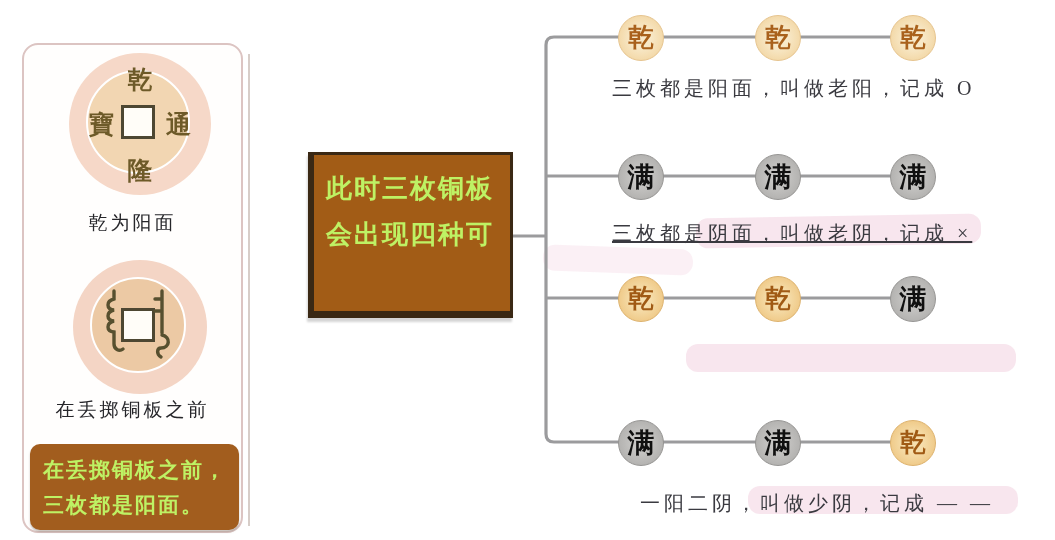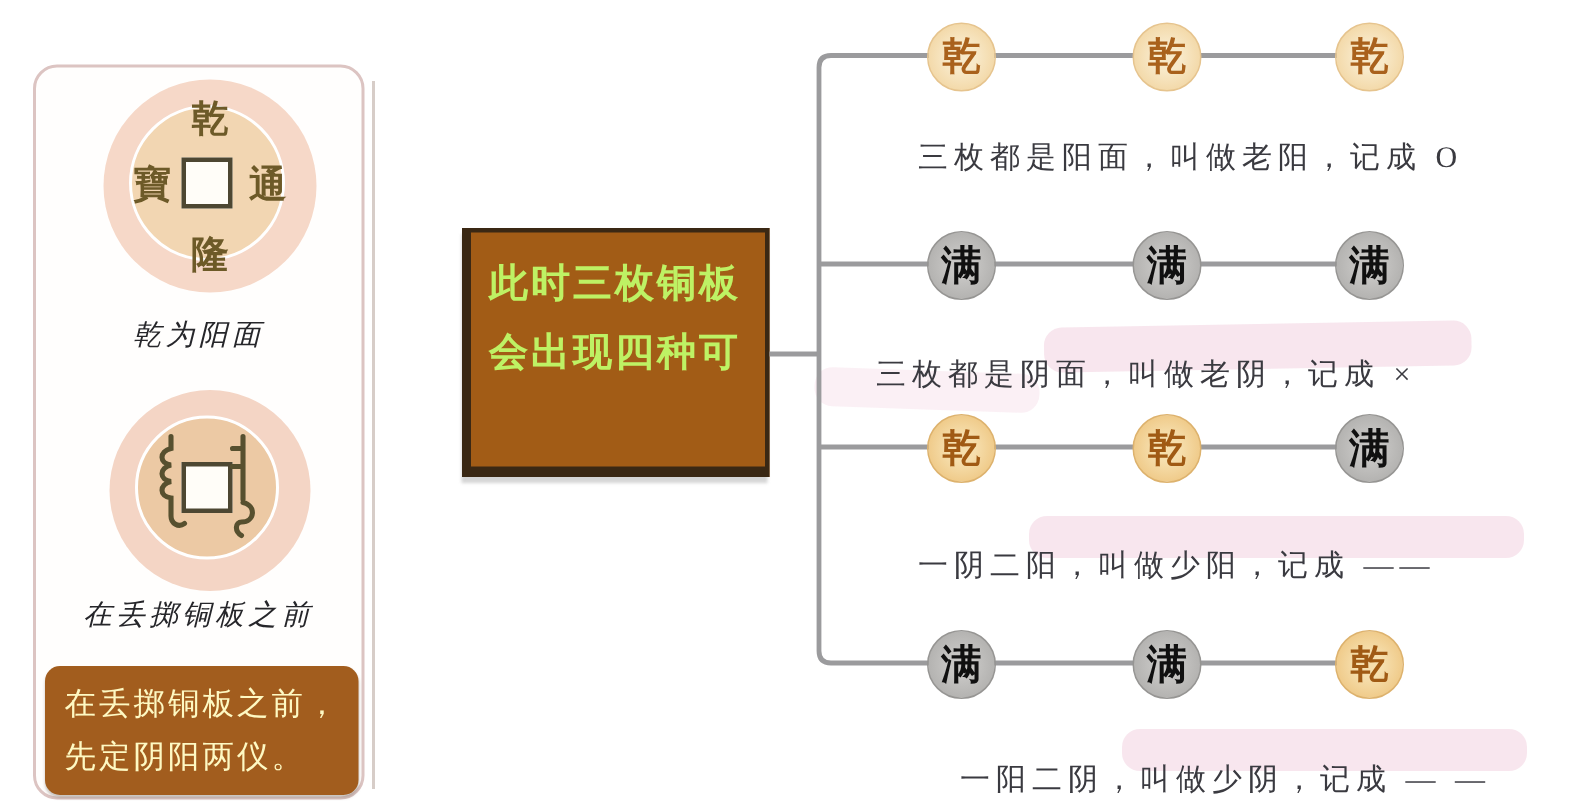--- a/index.html
+++ b/index.html
@@ -34,31 +34,31 @@
     position:absolute;font-family:"Liberation Serif","DejaVu Serif",serif;
     font-weight:bold;font-size:25px;color:#6d5a28;line-height:1;
   }
   .ins-top{top:14px;left:0;right:0;text-align:center;}
   .ins-bottom{bottom:12px;left:0;right:0;text-align:center;}
   .ins-left{left:20px;top:50%;transform:translateY(-50%);}
   .ins-right{right:20px;top:50%;transform:translateY(-50%);}
   .manchu-svg{position:absolute;left:0;top:0;width:100%;height:100%;}
   .coin-caption{
     position:absolute;left:0;width:100%;text-align:center;
-    font-size:19px;color:#26262a;letter-spacing:3px;font-weight:500;font-style:italic;
+    font-size:19px;color:#26262a;letter-spacing:3px;font-weight:500;
   }
   .caption-yang{top:165px;}
   .caption-yin{top:352px;}
   .note-box{
     position:absolute;left:6px;top:399px;width:209px;height:86px;box-sizing:border-box;
     background:#a25d1e;border-radius:10px;padding:8px 0 0 13px;
     box-shadow:0 2px 2px rgba(150,140,130,.5);
   }
   .note-line{
-    color:#fef9c3;font-weight:normal;font-size:21px;line-height:35px;letter-spacing:2px;
+    color:#bef264;font-weight:bold;font-size:21px;line-height:35px;letter-spacing:2px;
     white-space:nowrap;
   }
 
   
   .center-box{
     position:absolute;left:308px;top:152px;width:205px;height:166px;box-sizing:border-box;
     background:#a25c16;border-style:solid;border-color:#3a2814;border-width:3px 3px 7px 6px;
     padding:10px 0 0 12px;box-shadow:-1px 4px 2px rgba(150,150,150,.4);
   }
   .center-line{
@@ -83,21 +83,21 @@
     background:radial-gradient(circle,#f6dfae 28%,#efc987 75%,#e9c07c 100%);
     border:1px solid #ddb26d;color:#a05a14;font-size:26px;
     font-family:"Liberation Serif","DejaVu Serif",serif;
   }
   .coin.man{
     background:radial-gradient(circle,#c7c6c4 25%,#b1b0ae 78%,#a2a19f 100%);
     border:1px solid #969593;color:#101010;font-size:27px;
   }
   .branch-label{
     position:absolute;z-index:2;font-size:20px;letter-spacing:4px;color:#3a3a40;
-    white-space:nowrap;font-family:"Liberation Serif","DejaVu Serif",serif;margin-top:16px;
+    white-space:nowrap;font-family:"Liberation Serif","DejaVu Serif",serif;
   }
 </style>
 </head>
 <body>
 
 <div class="canvas">
 
   <div class="card-edge-artifact"></div>
 
   <div class="coin-card">
@@ -121,21 +121,21 @@
             <path d="M22 12 v8 c-8 2 -8 10 0 11 c-8 2 -8 10 0 11 c-8 2 -8 10 0 11 v12 c0 5 5 8 9 5"></path>
             <path d="M70 12 v42 m0 -34 h-7 m7 12 h-7 m7 24 c9 2 8 13 -1 13 c-4 0 -5 6 0 9"></path>
           </g>
         </svg>
       </div>
     </div>
     <div class="coin-caption caption-yin serif">在丢掷铜板之前</div>
 
     <div class="note-box">
       <div class="note-line">在丢掷铜板之前，</div>
-      <div class="note-line">先定阴阳两仪。</div>
+      <div class="note-line">三枚都是阳面。</div>
     </div>
   </div>
 
   <div class="center-box">
     <div class="center-line">此时三枚铜板</div>
     <div class="center-line">会出现四种可</div>
   </div>
 
   <div class="highlight" style="left:696px;top:216px;width:285px;height:30px;transform:rotate(-1deg);"></div>
   <div class="highlight" style="left:543px;top:247px;width:150px;height:26px;transform:rotate(2deg);opacity:.6;"></div>
@@ -152,25 +152,24 @@
   </svg>
 
   <div class="coin qian" style="left:618px;top:15px;">乾</div>
   <div class="coin qian" style="left:755px;top:15px;">乾</div>
   <div class="coin qian" style="left:890px;top:15px;">乾</div>
   <div class="branch-label" style="left:612px;top:75px;">三枚都是阳面，叫做老阳，记成 O</div>
 
   <div class="coin man" style="left:618px;top:154px;">满</div>
   <div class="coin man" style="left:755px;top:154px;">满</div>
   <div class="coin man" style="left:890px;top:154px;">满</div>
-  <div class="branch-label" style="left:584px;top:220px;">三枚都是阴面，叫做老阴，记成 ×</div>
+  <div class="branch-label" style="left:612px;top:220px;text-decoration:underline;">三枚都是阴面，叫做老阴，记成 ×</div>
 
   <div class="coin qian-deep" style="left:618px;top:276px;">乾</div>
   <div class="coin qian-deep" style="left:755px;top:276px;">乾</div>
   <div class="coin man" style="left:890px;top:276px;">满</div>
-  <div class="branch-label" style="left:612px;top:347px;">一阴二阳，叫做少阳，记成 ——</div>
 
   <div class="coin man" style="left:618px;top:420px;">满</div>
   <div class="coin man" style="left:755px;top:420px;">满</div>
   <div class="coin qian-deep" style="left:890px;top:420px;">乾</div>
   <div class="branch-label" style="left:640px;top:490px;">一阳二阴，叫做少阴，记成 — —</div>
 
 </div>
 
 </body></html>

